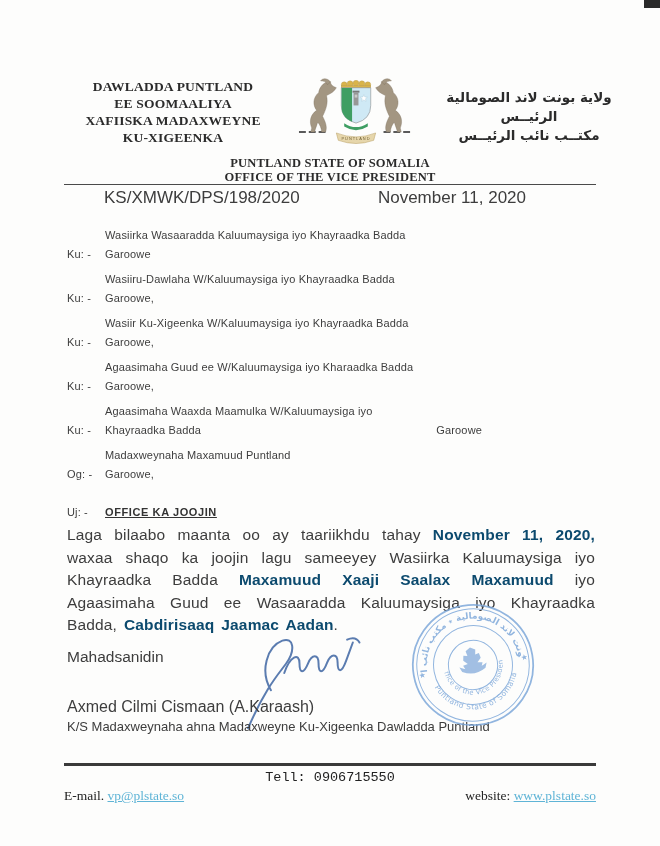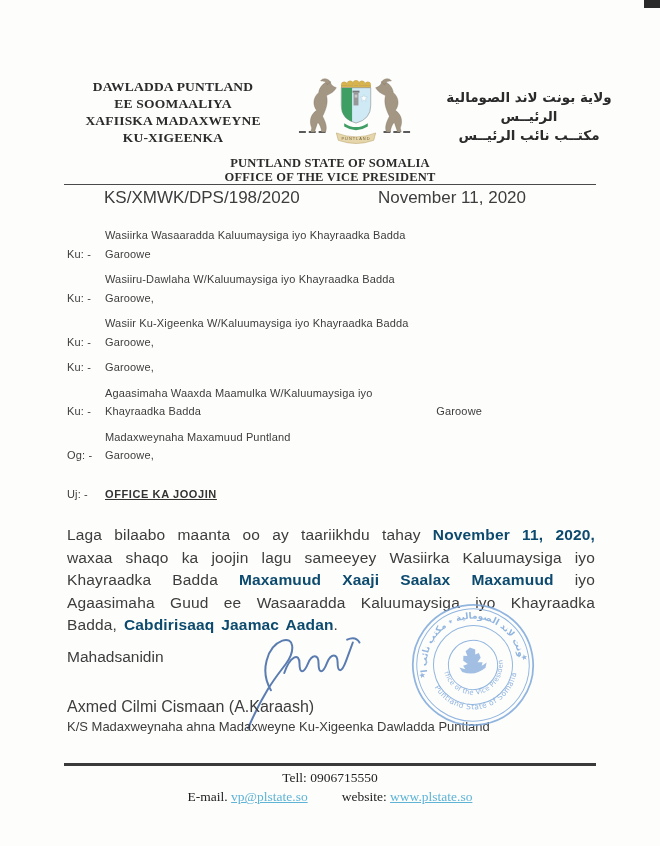--- a/index.html
+++ b/index.html
@@ -69,22 +69,22 @@
   
   .thanks { position:absolute; top:648px; left:67px; font-size:15.5px; }
   .signer-name { position:absolute; top:698px; left:67px; font-size:16px; }
   .signer-title { position:absolute; top:719px; left:67px; font-size:13px; }
   .signature-svg { position:absolute; top:633px; left:212px; }
   .stamp-wrap { position:absolute; top:596px; left:404px; width:138px; height:138px; transform:rotate(-10deg); opacity:.85; }
 
   
   .footer { position:absolute; top:763px; left:64px; width:532px; font-family:"Liberation Serif", serif; }
   .footer-rule { border-top:3px solid #3a3a3a; }
-  .tel-line { text-align:center; font-size:13.5px; color:#222; margin-top:4px; }
-  .contact-line { display:flex; justify-content:center; gap:34px; font-size:13.5px; color:#222; margin-top:3px; }
+  .tel-line { text-align:center; font-size:13.5px; color:#222; margin-top:4px;font-family:Liberation Mono, monospace; }
+  .contact-line { display:flex; justify-content:space-between; gap:34px; font-size:13.5px; color:#222; margin-top:3px; }
   .contact-line a { color:#5fb4d6; text-decoration:underline; }
 </style>
 </head>
 <body>
 
 <div class="page">
 
   <div class="corner-mark"></div>
 
   <div class="letterhead">
@@ -178,20 +178,21 @@
       <span class="lbl">Ku: -</span>
       <span class="content">
         <span style="display:block">Wasiir Ku-Xigeenka W/Kaluumaysiga iyo Khayraadka Badda</span>
         <span style="display:block">Garoowe,</span>
       </span>
     </div>
 
     <div class="rcpt">
       <span class="lbl">Ku: -</span>
       <span class="content">
+        <span style="display:block">Agaasimaha Guud ee W/Kaluumaysiga iyo Kharaadka Badda</span>
         <span style="display:block">Garoowe,</span>
       </span>
     </div>
 
     <div class="rcpt">
       <span class="lbl">Ku: -</span>
       <span class="content">
         <span style="display:block">Agaasimaha Waaxda Maamulka W/Kaluumaysiga iyo</span>
         <span class="split-line">
           <span>Khayraadka Badda</span>

